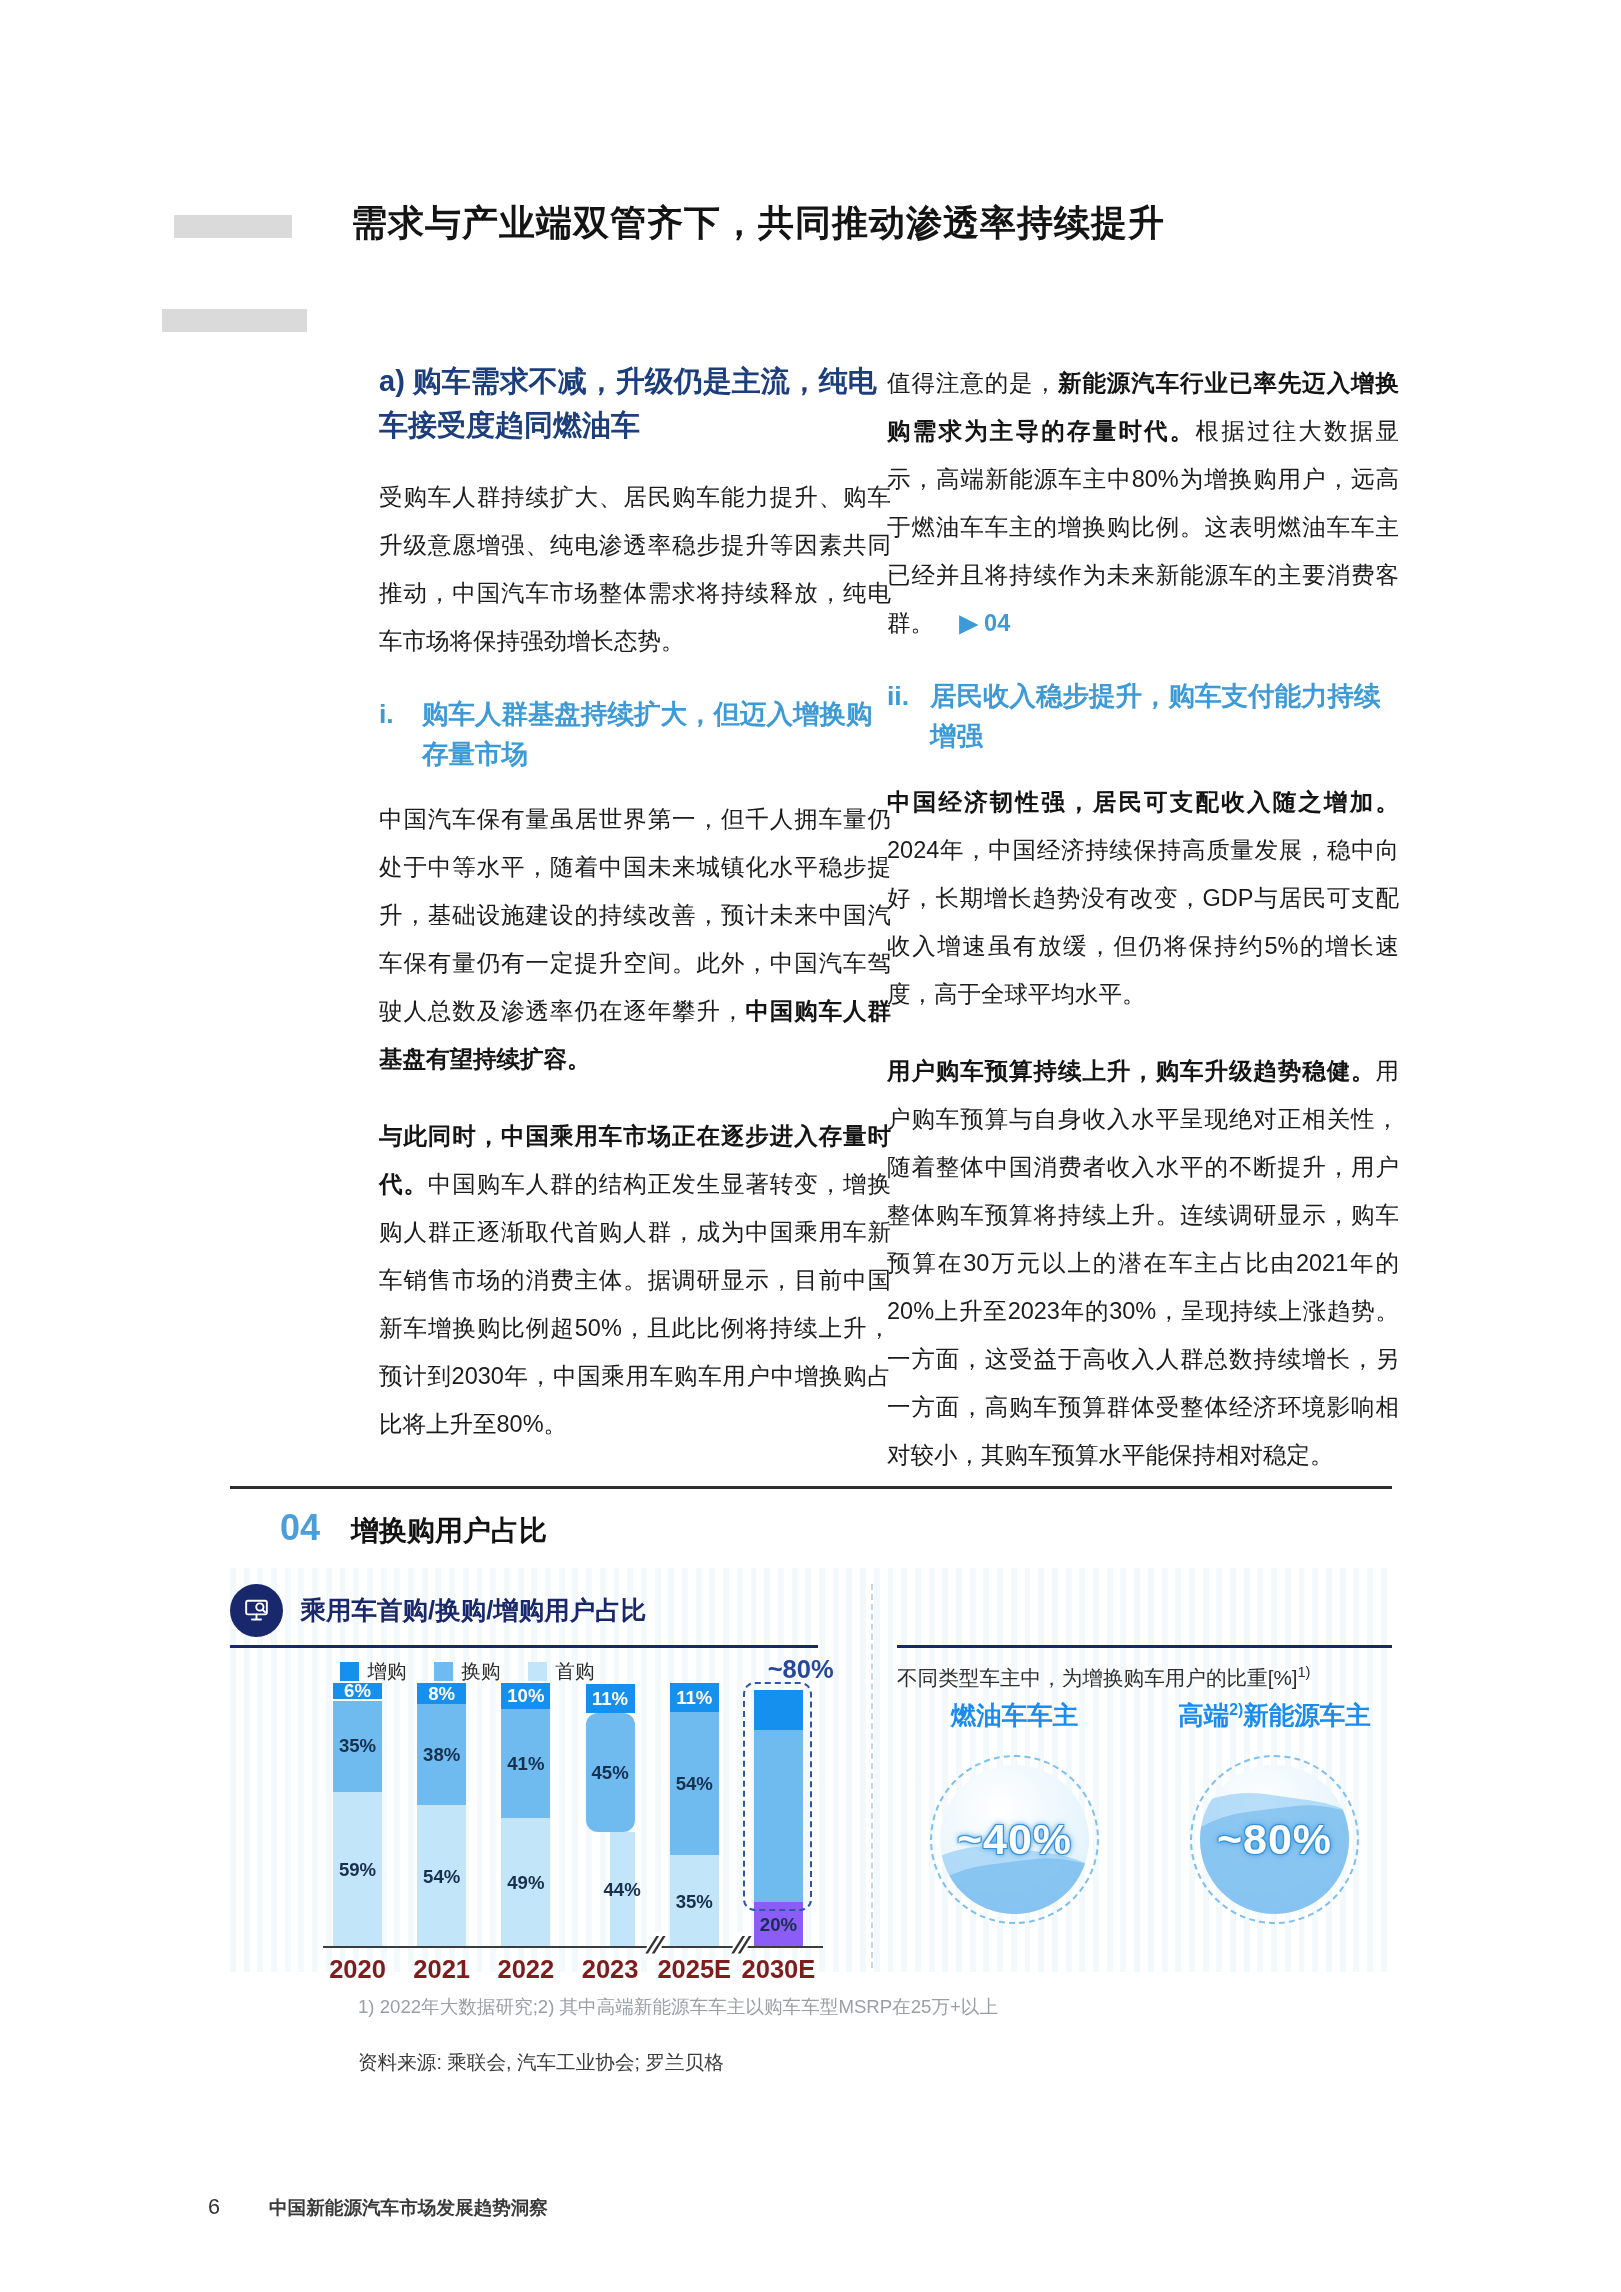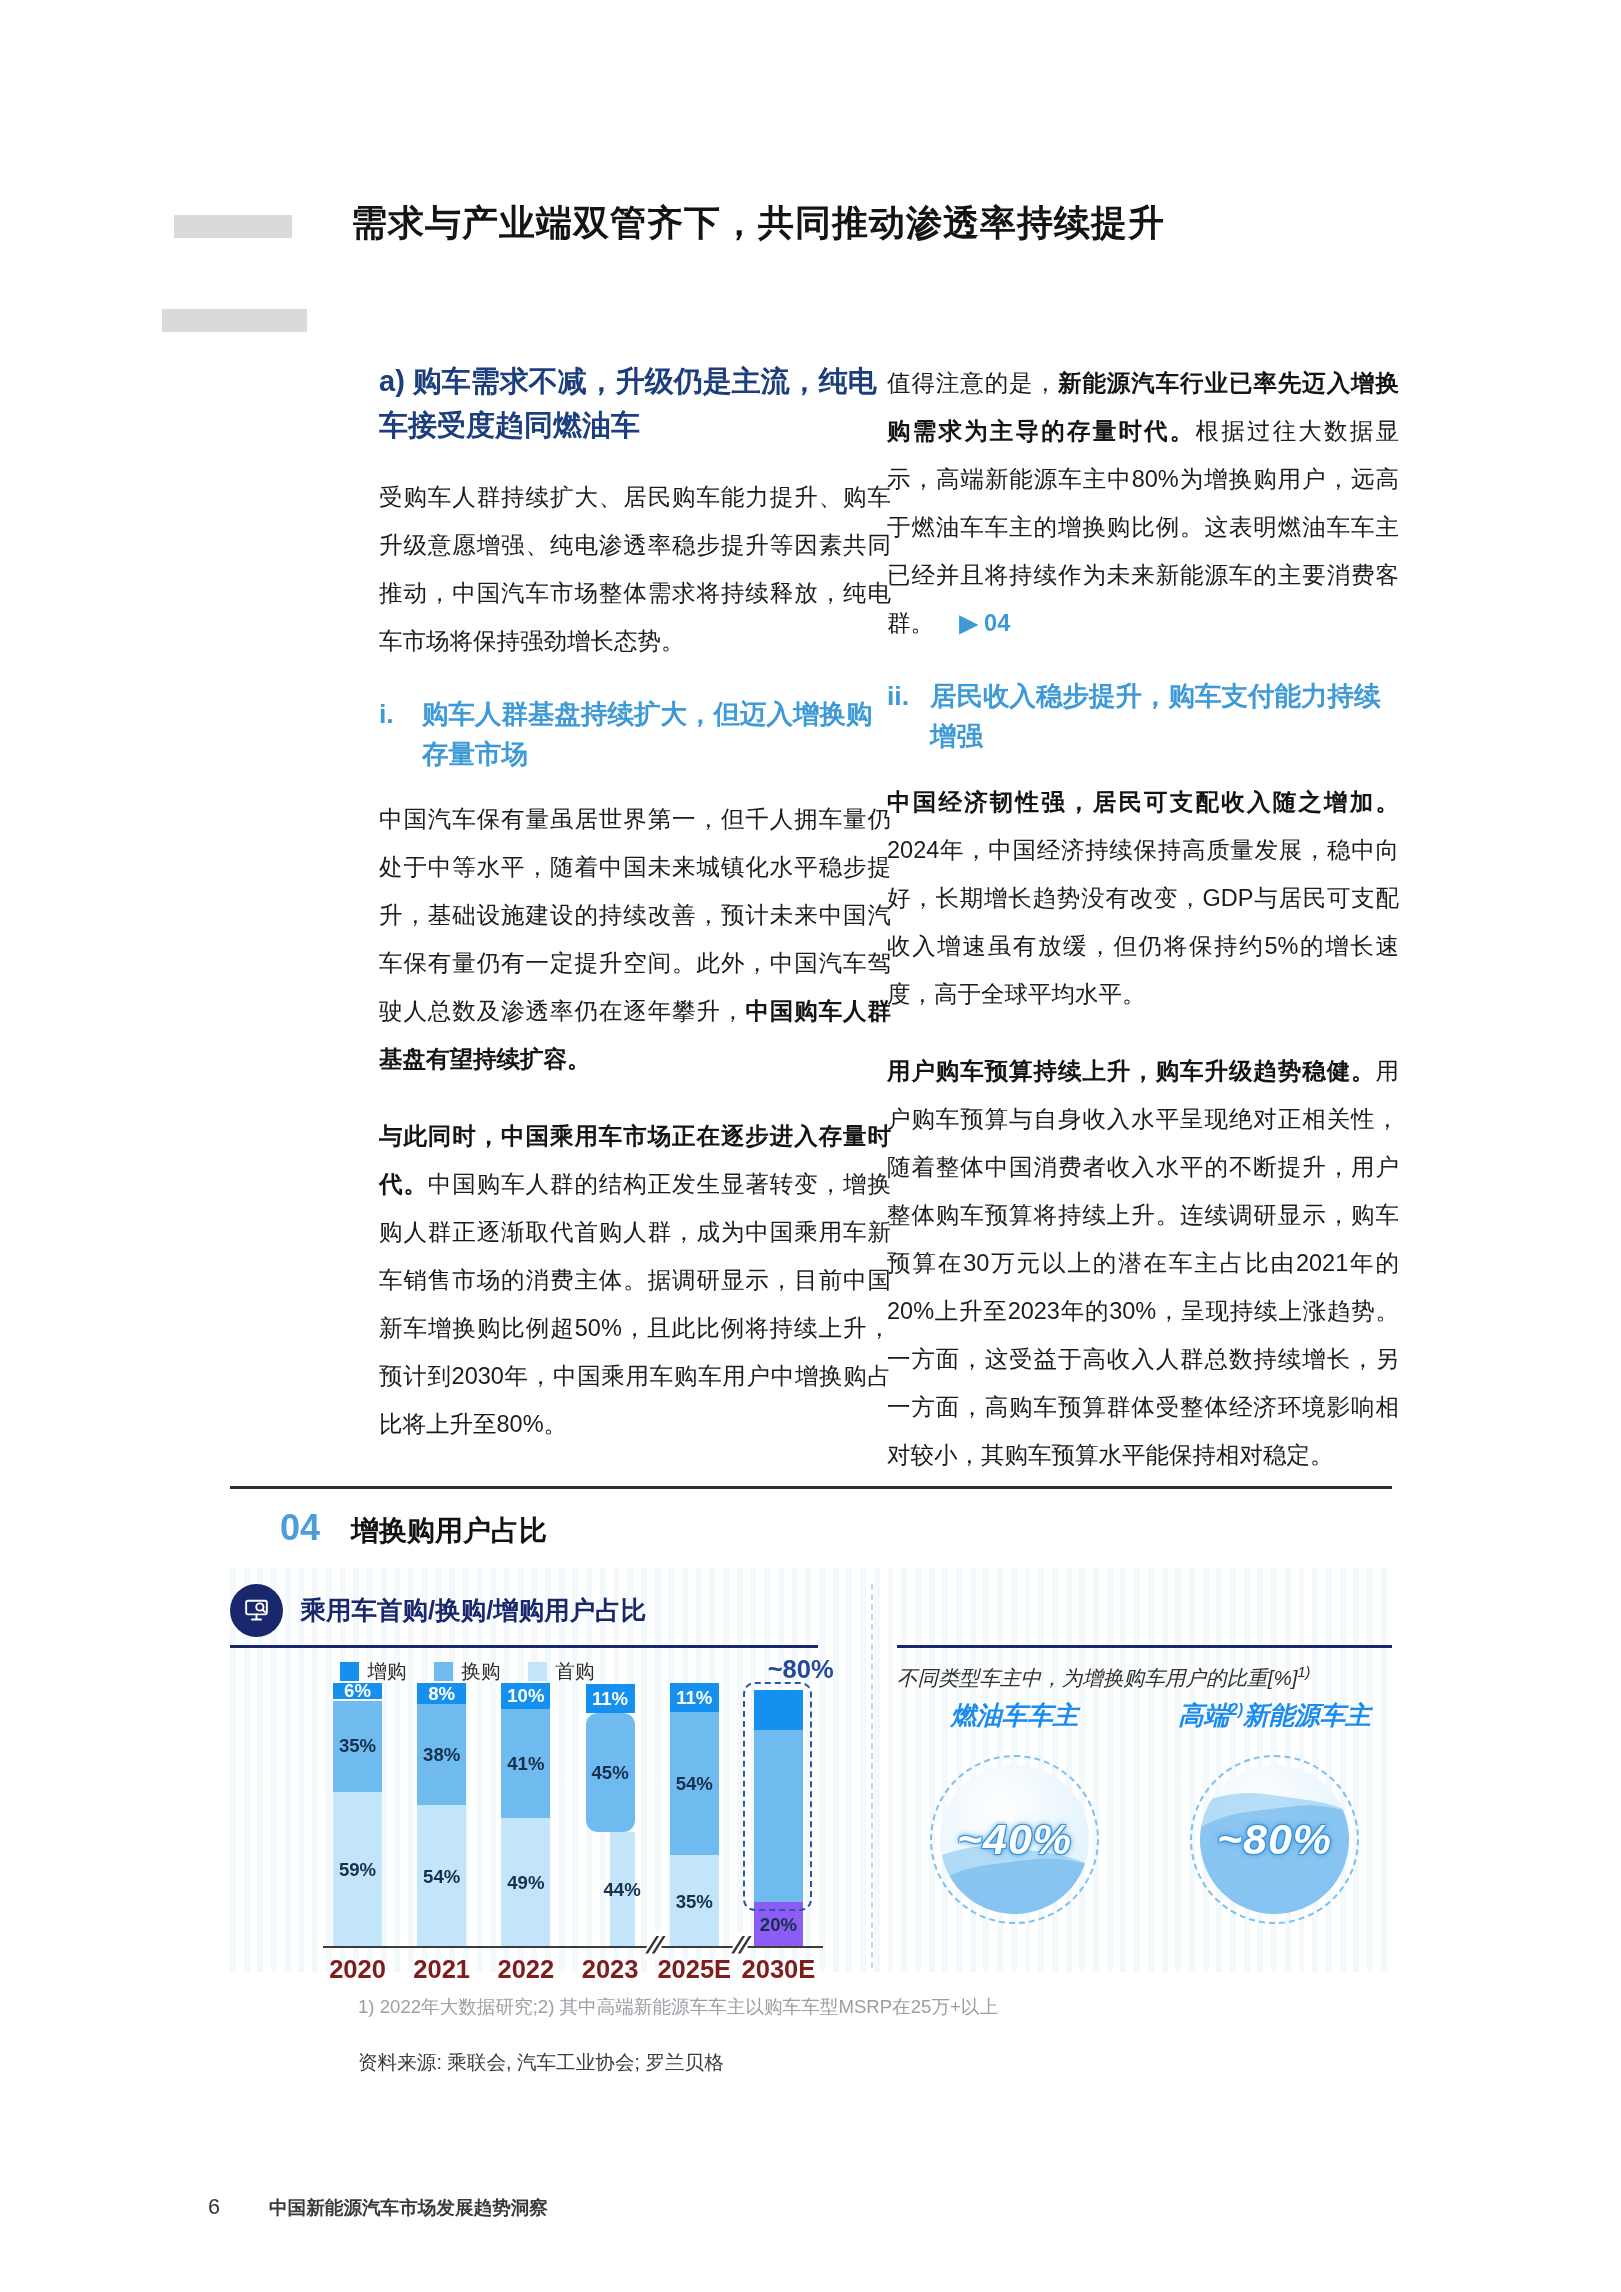--- a/index.html
+++ b/index.html
@@ -48,22 +48,22 @@
   .seg-label.light{color:#fff;}
   .seg-label.dark{color:#17304d;}
   .xlabel{position:absolute;left:50%;transform:translateX(-50%);top:272px;font-size:25.5px;
           font-weight:600;color:#7f1d1d;white-space:nowrap;}
   .axis-break{position:absolute;top:249px;font-size:23.5px;font-weight:700;font-style:italic;
               color:#333;transform:skewX(-14deg);background:#fff;padding:0 1px;z-index:3;}
   .callout-box{position:absolute;left:-10.8px;top:-7.8px;width:65px;border:2.9px dashed #2d55a6;
                border-radius:11.8px;z-index:3;}
   .callout-label{position:absolute;top:-35px;left:13.7px;font-size:25.5px;font-weight:800;
                  color:#25479c;white-space:nowrap;z-index:4;}
-  .subtitle{position:absolute;left:0;top:84px;font-size:20.6px;font-style:italic;color:#2f2f2f;}
-  .gauges{position:absolute;left:0;top:118px;width:495px;display:flex;justify-content:space-between;font-style:italic;}
+  .subtitle{position:absolute;left:0;top:84px;font-size:20.6px;color:#2f2f2f;}
+  .gauges{position:absolute;left:0;top:118px;width:495px;display:flex;justify-content:space-between;}
   .gauge{width:235px;display:flex;flex-direction:column;align-items:center;}
   .gauge-label{font-size:25.5px;font-weight:800;color:#1b8ced;margin-bottom:21.6px;white-space:nowrap;}
   .gauge-label sup{font-size:15.7px;}
   .gauge-ring{width:165px;height:165px;border-radius:50%;border:2px dashed #7fc0ee;
               display:flex;align-items:center;justify-content:center;}
   .gauge-circle{position:relative;width:149px;height:149px;border-radius:50%;overflow:hidden;
                 background:radial-gradient(circle at 40% 30%,#ffffff 0%,#eaf6fd 55%,#d8edfb 100%);}
   .wave{position:absolute;width:294px;height:294px;border-radius:42%;}
   .wave1{background:rgba(128,195,242,.55);}
   .wave2{background:rgba(88,170,232,.45);}

